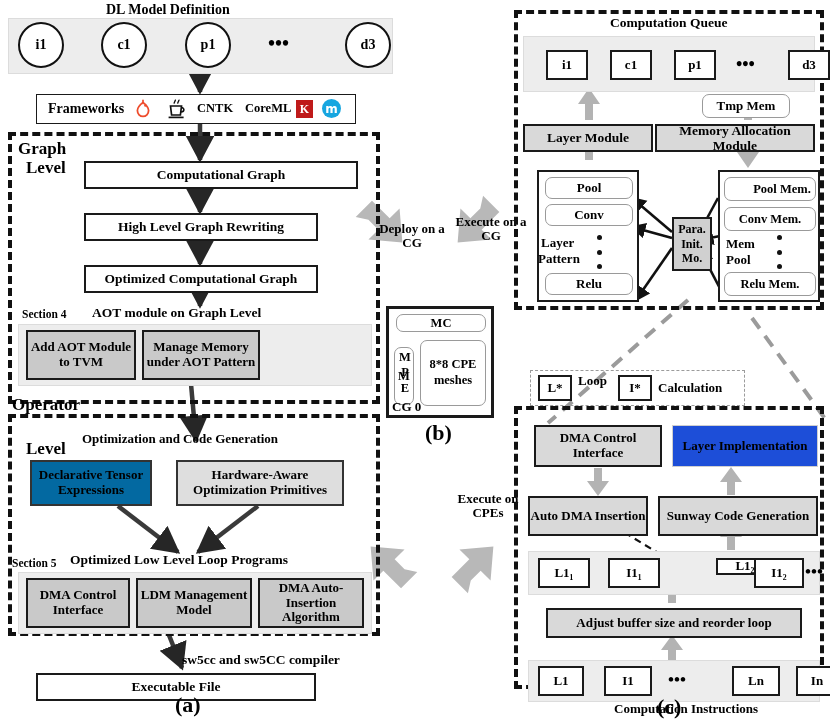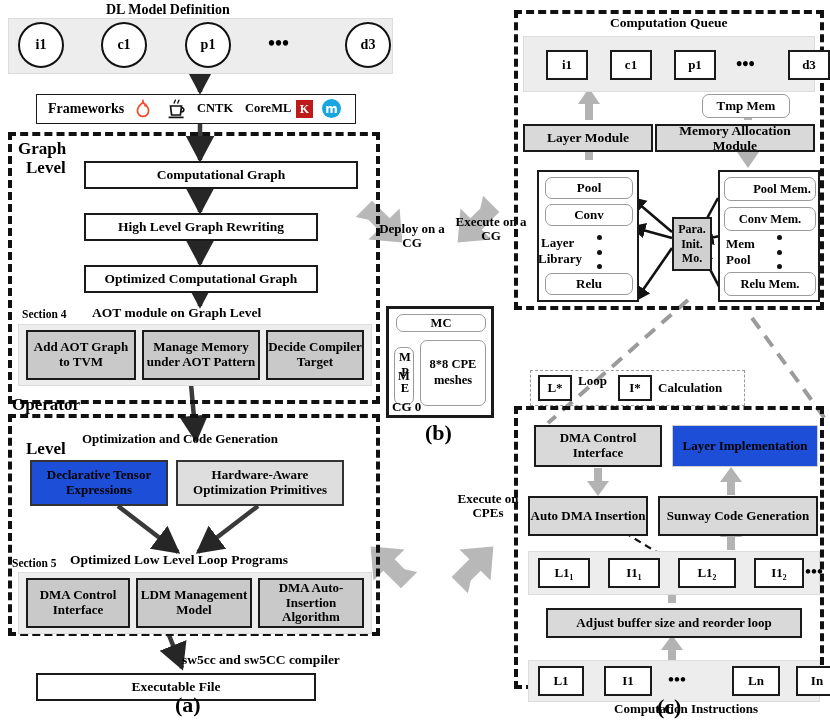--- a/index.html
+++ b/index.html
@@ -190,31 +190,30 @@
   <div class="label" style="left:26px;top:159px;font-size:17px;">Level</div>
 
   <div class="box" style="left:84px;top:161px;width:274px;height:28px;font-size:13.5px;">Computational Graph</div>
   <div class="box" style="left:84px;top:213px;width:234px;height:28px;font-size:13.5px;">High Level Graph Rewriting</div>
   <div class="box" style="left:84px;top:265px;width:234px;height:28px;font-size:13.5px;">Optimized Computational Graph</div>
 
   <div class="label" style="left:22px;top:308px;font-size:11.5px;">Section 4</div>
   <div class="label" style="left:92px;top:306px;font-size:13.5px;">AOT module on Graph Level</div>
 
   <div class="panelband" style="left:18px;top:324px;width:354px;height:62px;"></div>
-  <div class="box gray" style="left:26px;top:330px;width:110px;height:50px;font-size:13px;">Add AOT Graph to TVM</div>
+  <div class="box gray" style="left:26px;top:330px;width:110px;height:50px;font-size:13px;">Add AOT Module to TVM</div>
   <div class="box gray" style="left:142px;top:330px;width:118px;height:50px;font-size:13px;">Manage Memory under AOT Pattern</div>
-  <div class="box gray" style="left:266px;top:330px;width:98px;height:50px;font-size:13px;">Decide Compiler Target</div>
 
   <div class="dashframe" style="left:8px;top:414px;width:372px;height:222px;"></div>
   <div class="label" style="left:12px;top:396px;font-size:17px;">Operator</div>
   <div class="label" style="left:26px;top:440px;font-size:17px;">Level</div>
   <div class="label" style="left:82px;top:432px;font-size:13px;">Optimization and Code Generation</div>
 
-  <div class="box lgray" style="left:30px;top:460px;width:138px;height:46px;font-size:13px;
-              background:#1d4ed8;border:2px solid #333;">Declarative Tensor Expressions</div>
+  <div class="box lgray" style="left:30px;top:460px;width:122px;height:46px;font-size:13px;
+              background:#0369a1;border:2px solid #333;">Declarative Tensor Expressions</div>
   <div class="box lgray" style="left:176px;top:460px;width:168px;height:46px;font-size:13px;
               background:#dedede;border:2px solid #333;">Hardware-Aware Optimization Primitives</div>
 
   <div class="label" style="left:12px;top:557px;font-size:11.5px;">Section 5</div>
   <div class="label" style="left:70px;top:553px;font-size:13.5px;">Optimized Low Level Loop Programs</div>
 
   <div class="panelband" style="left:18px;top:572px;width:354px;height:62px;"></div>
   <div class="box gray" style="left:26px;top:578px;width:104px;height:50px;font-size:13px;">DMA Control Interface</div>
   <div class="box gray" style="left:136px;top:578px;width:116px;height:50px;font-size:13px;">LDM Management Model</div>
   <div class="box gray" style="left:258px;top:578px;width:106px;height:50px;font-size:13px;">DMA Auto-Insertion Algorithm</div>
@@ -261,21 +260,21 @@
 
   <div class="box" style="left:523px;top:124px;width:130px;height:28px;font-size:13.5px;
               background:#d9d9d9;">Layer Module</div>
   <div class="box" style="left:655px;top:124px;width:160px;height:28px;font-size:13.5px;
               background:#d9d9d9;">Memory Allocation Module</div>
 
   <div class="box" style="left:537px;top:170px;width:102px;height:132px;background:#fff;"></div>
   <div class="box rounded" style="left:545px;top:177px;width:88px;height:22px;font-size:13px;">Pool</div>
   <div class="box rounded" style="left:545px;top:204px;width:88px;height:22px;font-size:13px;">Conv</div>
   <div class="label" style="left:541px;top:236px;font-size:13px;">Layer</div>
-  <div class="label" style="left:538px;top:252px;font-size:13px;">Library</div>
+  <div class="label" style="left:538px;top:252px;font-size:13px;">Pattern</div>
   <div class="dots3" style="left:596px;top:235px;width:6px;height:34px;">
     <i></i>
       <i></i>
       <i></i>
   </div>
   <div class="box rounded" style="left:545px;top:273px;width:88px;height:22px;font-size:13px;">Relu</div>
 
   <div class="box" style="left:672px;top:217px;width:40px;height:54px;font-size:12px;
               background:#d0d0d0;flex-direction:column;line-height:1.2;">
     <span style="white-space:pre-line;">Para. Init. Mo.</span>
@@ -306,21 +305,21 @@
   <div class="box lgray" style="left:672px;top:425px;width:146px;height:42px;font-size:13px;
               background:#1d4ed8;border:1.6px solid #cfcfcf;">Layer Implementation</div>
   <div class="box" style="left:528px;top:496px;width:120px;height:40px;font-size:13px;
               background:#d9d9d9;">Auto DMA Insertion</div>
   <div class="box" style="left:658px;top:496px;width:160px;height:40px;font-size:13px;
               background:#d9d9d9;">Sunway Code Generation</div>
 
   <div class="panelband" style="left:528px;top:551px;width:292px;height:44px;"></div>
   <div class="box" style="left:538px;top:558px;width:52px;height:30px;font-size:13px;">L1₁</div>
   <div class="box" style="left:608px;top:558px;width:52px;height:30px;font-size:13px;">I1₁</div>
-  <div class="box" style="left:678px;top:558px;width:58px;height:30px;font-size:13px;">L1₂</div>
+  <div class="box" style="left:716px;top:558px;width:58px;height:17px;font-size:13px;">L1₂</div>
   <div class="box" style="left:754px;top:558px;width:50px;height:30px;font-size:13px;">I1₂</div>
   <div class="plain" style="left:805px;top:562px;font-size:17px;font-weight:bold;">•••</div>
 
   <div class="box" style="left:546px;top:608px;width:256px;height:30px;font-size:13px;
               background:#d9d9d9;">Adjust buffer size and reorder loop</div>
 
   <div class="panelband" style="left:528px;top:660px;width:292px;height:42px;"></div>
   <div class="box" style="left:538px;top:666px;width:46px;height:30px;font-size:13px;">L1</div>
   <div class="box" style="left:604px;top:666px;width:48px;height:30px;font-size:13px;">I1</div>
   <div class="plain" style="left:668px;top:670px;font-size:17px;font-weight:bold;">•••</div>

